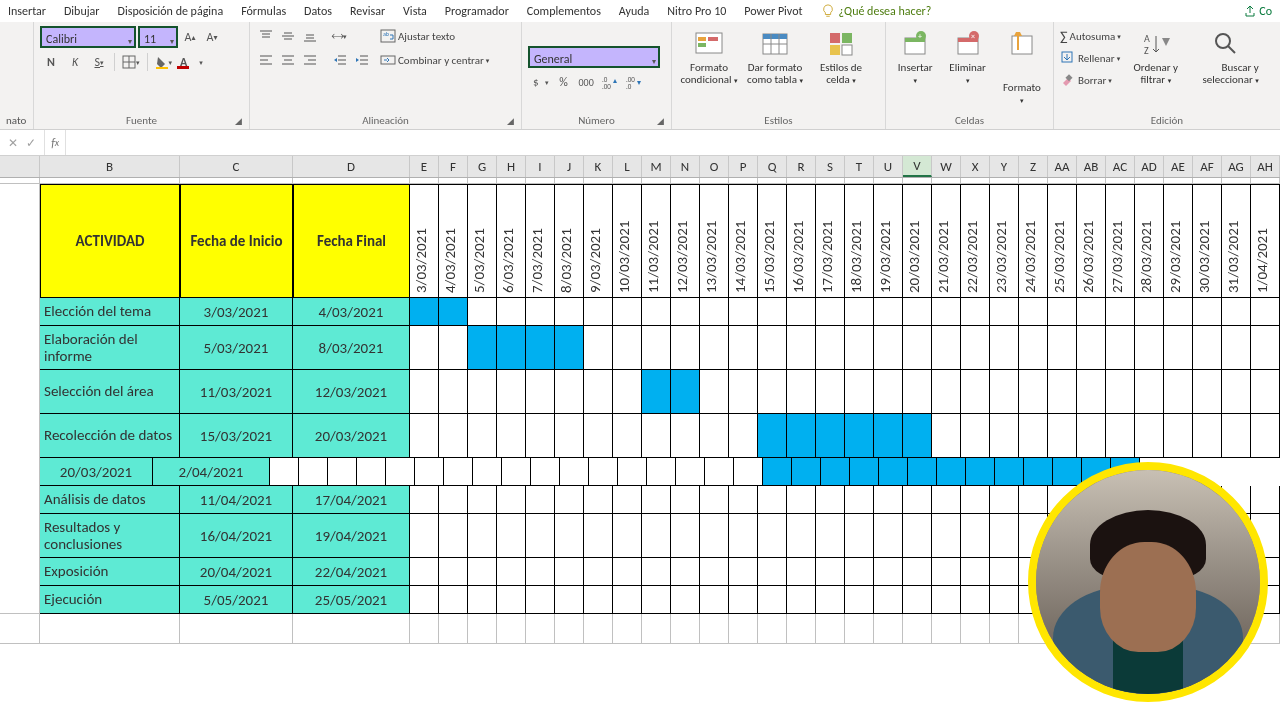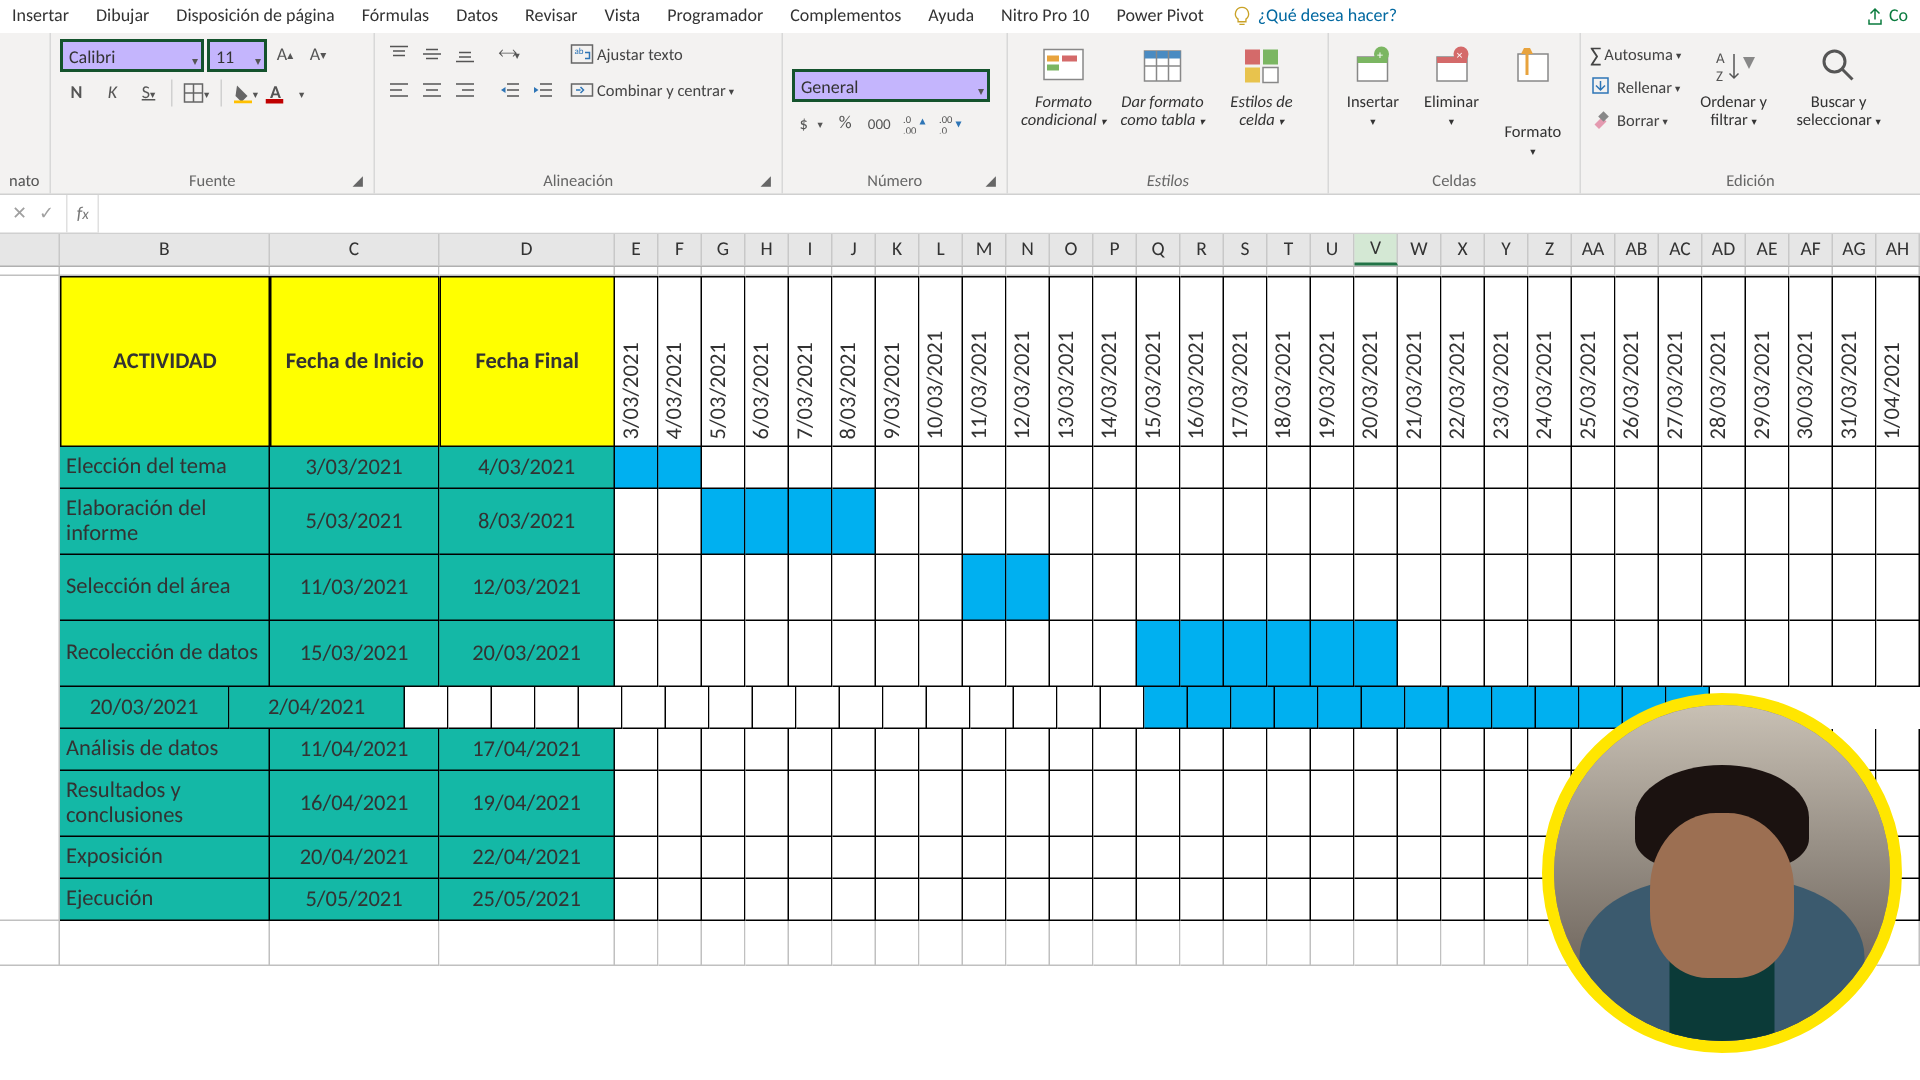--- a/index.html
+++ b/index.html
@@ -1,21 +1,21 @@
 <!DOCTYPE html>
 <html><head>
 <meta charset="utf-8">
 <style>
   * { box-sizing: border-box; margin: 0; padding: 0; }
   body { font-family: "Segoe UI", Calibri, Arial, sans-serif; font-size: 12px; background: #fff; color: #333; overflow: hidden; width: 1280px; height: 720px; position: relative; }
   
   
   .menu-tabs { display: flex; align-items: center; gap: 18px; padding: 2px 8px; background: #fff; height: 22px; font-size: 12px; }
   .menu-tabs span { cursor: pointer; }
-  .menu-tabs .tellme { display: flex; align-items: flex-start; gap: 4px; color: #0369a1; }
+  .menu-tabs .tellme { display: flex; align-items: flex-start; gap: 4px; color: #4d7c0f; }
   .lightbulb { width: 14px; height: 14px; }
   .share-btn { margin-left: auto; color: #0a7b3e; display:flex; align-items:center; gap:2px; }
 
   
   .ribbon { display: flex; background: #f3f2f1; border-bottom: 1px solid #d0d0d0; height: 108px; }
   .rgroup { display: flex; flex-direction: column; border-right: 1px solid #d8d8d8; padding: 4px 6px 0 6px; position:relative; }
   .rgroup .body { flex: 1; display: flex; align-items: flex-start; gap: 4px; }
   .rgroup .label { text-align: center; font-size: 11px; color: #666; padding: 2px 0 2px 0; }
   .rgroup .launcher { position:absolute; right:2px; bottom:2px; width:12px; height:12px; color:#666; font-size:9px; }
   
@@ -50,21 +50,21 @@
 
   
   .tbl { position:relative; }
   .hdrrow { display:flex; height:114px; }
   .hdrcell { border:1px solid #000; background:#ffff00; display:flex; align-items:center; justify-content:center; font-weight:bold; font-size:15px; text-align:center; padding:0 4px; }
   .hdrcell.b{ width:140px;} .hdrcell.c{ width:113px;} .hdrcell.d{ width:117px; }
   .datecell { width:29px; border-right:1px solid #000; border-top:1px solid #000; border-bottom:1px solid #000; background:#fff; position:relative; }
   .datecell span { position:absolute; bottom:4px; left:50%; transform-origin:left bottom; transform: rotate(-90deg) translateY(6px); white-space:nowrap; font-size:15px; }
   
   .datarow { display:flex; }
-  .dcell { border-right:1px solid #000; border-bottom:1px solid #000; background:#14b8a6; display:flex; align-items:center; font-size:15px; padding:2px 4px; }
+  .dcell { border-right:1px solid #000; border-bottom:1px solid #000; background:#5eead4; display:flex; align-items:center; font-size:15px; padding:2px 4px; }
   .dcell.b { width:140px; justify-content:flex-start; line-height:1.1; }
   .dcell.c { width:113px; justify-content:center; }
   .dcell.d { width:117px; justify-content:center; }
   .gcell { width:29px; border-right:1px solid #000; border-bottom:1px solid #000; background:#fff; }
   .gcell.on { background:#00b0f0; } .rowh2{ height:44px; } .rowh1 { height:28px; }
 
   
   .avatar-wrap { position:absolute; right:12px; bottom:18px; width:240px; height:240px; border-radius:50%; border:8px solid #ffe600; overflow:hidden; background:#8a8278; }
   .avatar-wrap .bg{ position:absolute; inset:0; background:linear-gradient(180deg,#c8c0b4 0%, #9a9288 40%, #5a5048 100%); }
   .avatar-wrap .head{ position:absolute; left:50%; top:32%; transform:translateX(-50%); width:96px; height:110px; background:#9c6f52; border-radius:46% 46% 40% 40%; }
@@ -288,21 +288,21 @@
               <text x="0" y="14" font-size="7" fill="#555">.0</text>
               <path d="M13 10 L11 6 L15 6 Z" fill="#2e75b6"></path>
             </svg>
           </div>
       </div>
     </div>
     <div class="label">Número</div>
     <div class="launcher">◢</div>
   </div>
 
-  <div class="rgroup" style="width:214px;font-style:italic;">
+  <div class="rgroup" style="width:214px;">
     <div class="body">
       <div class="bigbtn">
         <div class="ico">
             <svg width="30" height="30">
               <rect x="2" y="4" width="26" height="20" fill="#fff" stroke="#888"></rect>
               <rect x="4" y="8" width="8" height="4" fill="#e8a33d"></rect>
               <rect x="4" y="14" width="8" height="4" fill="#7bb662"></rect>
               <rect x="14" y="8" width="10" height="4" fill="#d46a6a"></rect>
             </svg>
           </div>
@@ -402,21 +402,21 @@
         <div class="ico">
             <svg width="28" height="28">
               <text x="2" y="12" font-size="10" fill="#555">A</text>
               <text x="2" y="24" font-size="10" fill="#555">Z</text>
               <path d="M14 6 L14 22 M11 19 L14 22 L17 19" stroke="#555" fill="none"></path>
               <path d="M20 8 L28 8 L24 16 Z" fill="#888"></path>
             </svg>
           </div>
         <div class="txt"><span>Ordenar y filtrar</span> <span style="font-size:7px;">▾</span></div>
       </div>
-      <div class="bigbtn" style="width:70px;">
+      <div class="bigbtn" style="width:70px;text-align:right;">
         <div class="ico">
             <svg width="28" height="28">
               <circle cx="11" cy="11" r="7" fill="none" stroke="#555" stroke-width="2"></circle>
               <line x1="16" y1="16" x2="23" y2="23" stroke="#555" stroke-width="2"></line>
             </svg>
           </div>
         <div class="txt"><span>Buscar y seleccionar</span> <span style="font-size:7px;">▾</span></div>
       </div>
     </div>
     <div class="label">Edición</div>

